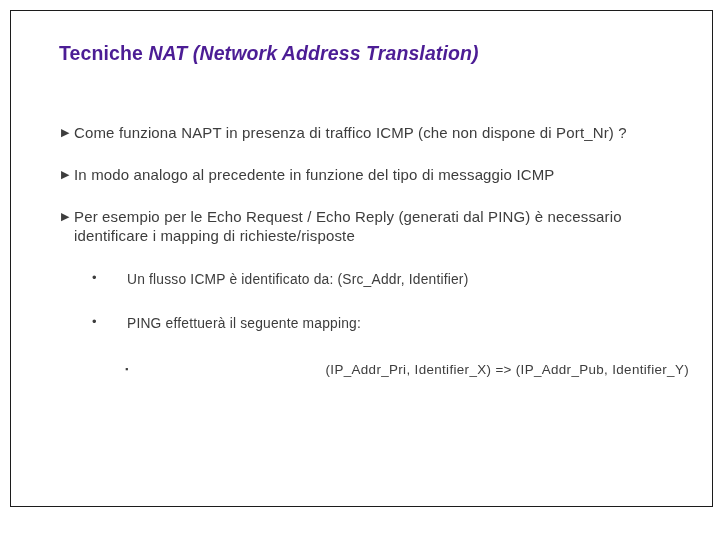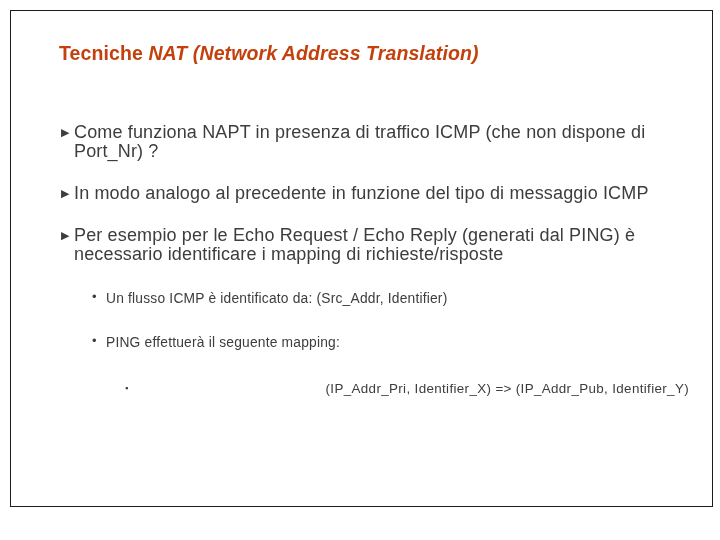--- a/index.html
+++ b/index.html
@@ -25,21 +25,21 @@
     box-sizing: border-box;
     overflow: hidden;
   }
 
   
   #title-block {
     position: absolute;
     left: 48px;
     top: 28px;
     width: 620px;
-    color: #c2410c;
+    color: #4c1d95;
   }
   .title-line {
     font-size: 19.5px;
     line-height: 28px;
     font-weight: bold;
     letter-spacing: 0.1px;
     white-space: nowrap;
   }
   .t-upright { font-style: normal; }
   .t-italic  { font-style: italic; }
@@ -72,39 +72,40 @@
   .lvl1 {
     margin-bottom: 14px;
     padding-left: 2px;
   }
   .lvl1 .bullet-mark {
     font-size: 11px;
     width: 13px;
     padding-top: 4px;
   }
   .lvl1 .bullet-text {
-    font-size: 18px;
+    font-size: 15px;
     line-height: 19px;
     letter-spacing: 0.15px;
   }
 
   
   .lvl2 {
     margin-left: 33px;
     margin-bottom: 16px;
   }
   .lvl2 .bullet-mark {
     font-size: 13px;
     width: 14px;
     padding-top: 1px;
   }
   .lvl2 .bullet-text {
     font-size: 13.8px;
     line-height: 19px;
     letter-spacing: 0.2px;
+    margin-left: 21px;
   }
 
   
   .lvl3 {
     margin-left: 66px;
     margin-bottom: 10px;
   }
   .lvl3 .bullet-mark {
     font-size: 9px;
     width: 13px;

